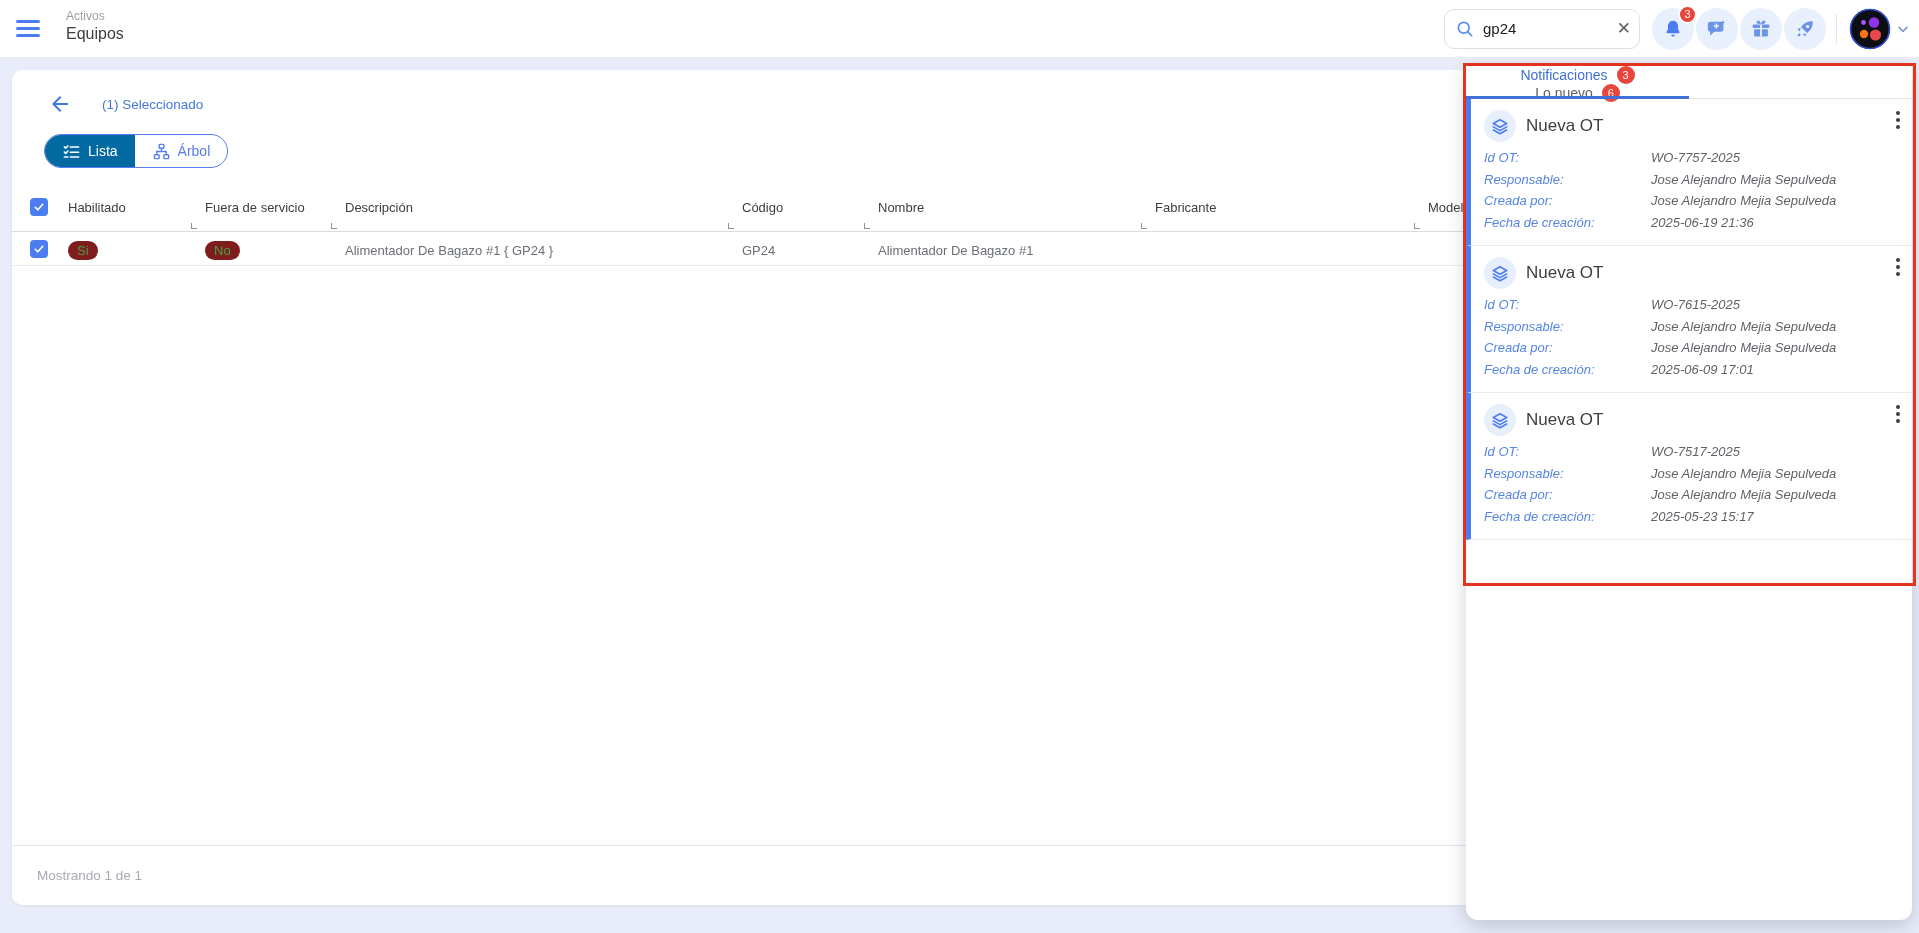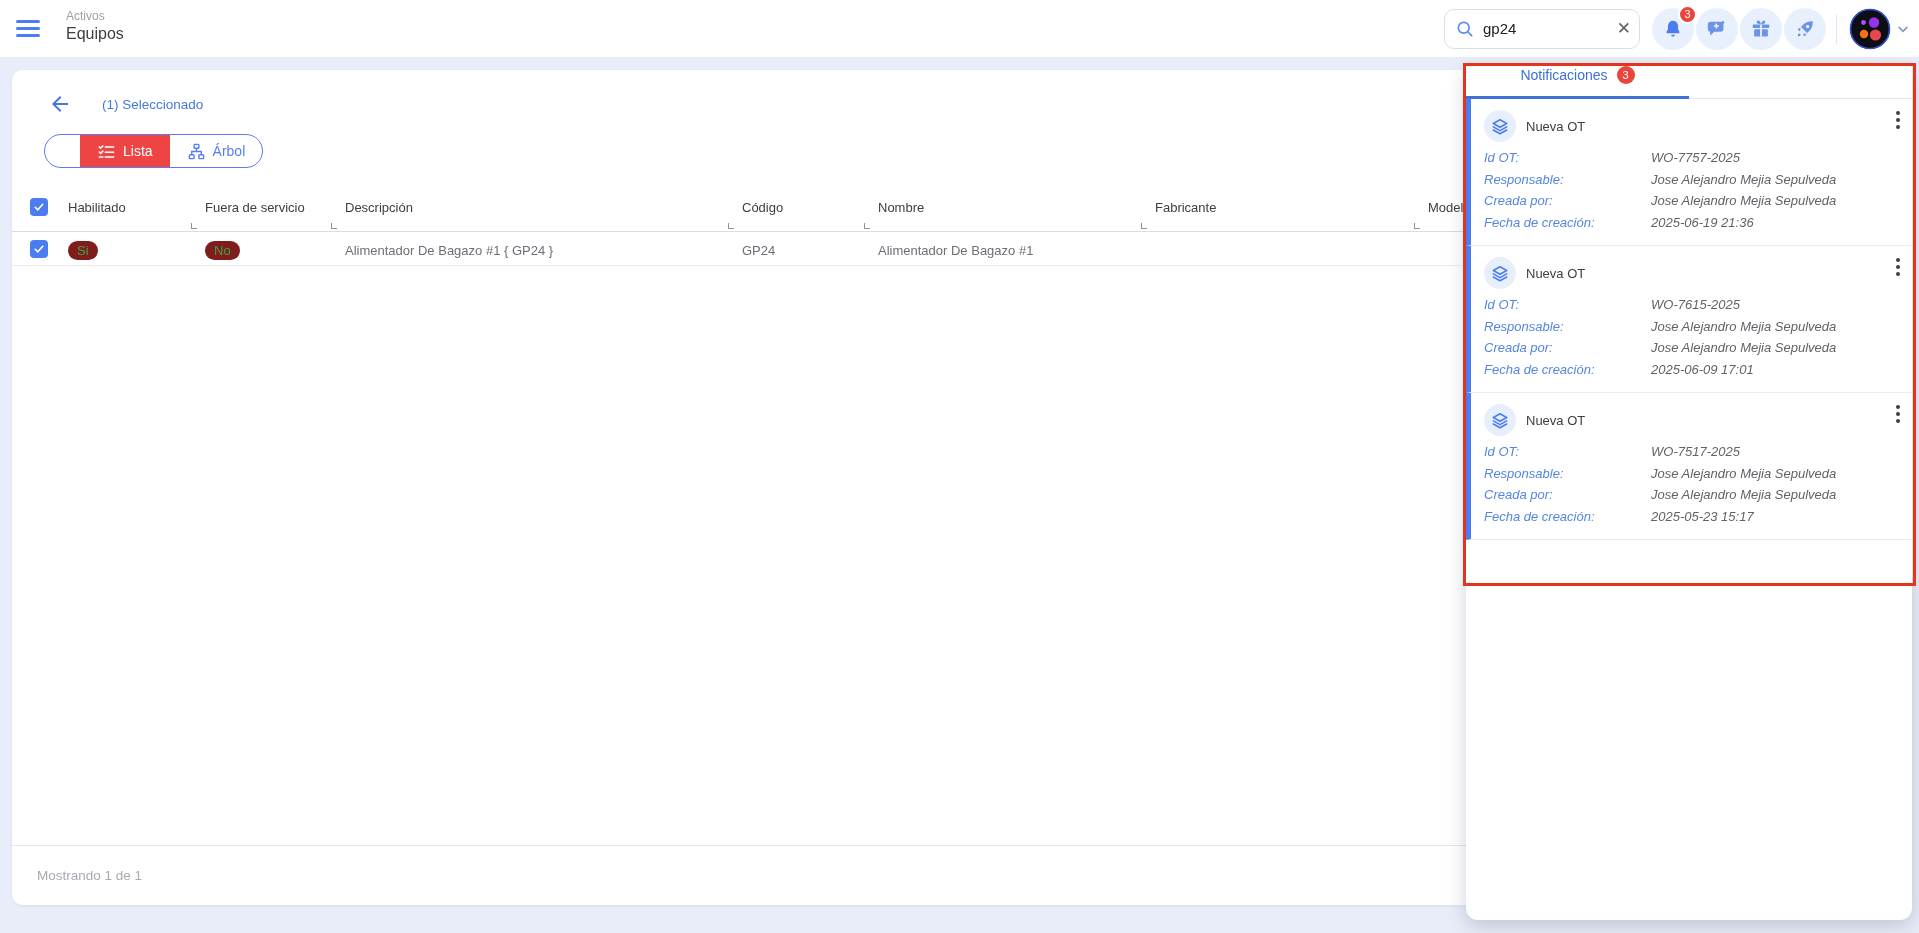--- a/index.html
+++ b/index.html
@@ -26,21 +26,21 @@
   .vdivider { width:1px; height:30px; background:#e3e6ec; margin:0 10px 0 8px; }
   .avatar-wrap { display:flex; align-items:center; gap:4px; cursor:pointer; }
   .clear-x { color:#5f6368; font-size:17px; cursor:pointer; line-height:1; }
   
   .main-card { position:absolute; left:12px; top:70px; width:1895px; height:835px; background:#fff; border-radius:10px; box-shadow:0 1px 3px rgba(60,64,67,.08); }
   .sel-row { position:absolute; left:36px; top:22px; display:flex; align-items:center; gap:30px;justify-content:space-between; }
   .back-arrow { width:24px; height:24px; cursor:pointer; }
   .sel-link { font-size:13.5px; color:#4678d9; cursor:pointer; }
   .view-toggle { position:absolute; left:32px; top:64px; height:34px; display:flex; border:1px solid #5a7df2; border-radius:17px; overflow:hidden; background:#fff; }
   .vt-btn { display:flex; align-items:center; gap:7px; padding:0 17px; font-size:14px; cursor:pointer; }
-  .vt-active { background:#ef4444; color:#fff;margin-left:35px; }
+  .vt-active { background:#0369a1; color:#fff; }
   .vt-inactive { color:#5a7df2; }
   
   .tbl-head { position:absolute; left:0; top:122px; width:100%; height:40px; display:flex; align-items:flex-start; padding:6px 0 0 18px; border-bottom:1px solid #dadce0; font-size:13px; color:#3c4043; }
   .tbl-row { position:absolute; left:0; top:163px; width:100%; height:33px; display:flex; align-items:center; padding-left:18px; border-bottom:1px solid #ececec; font-size:13px; color:#6b6f76; }
   .cb-col { width:38px; flex:0 0 auto; display:flex; }
   .checkbox { width:18px; height:18px; border-radius:4px; background:#4c7df0; display:flex; align-items:center; justify-content:center; cursor:pointer; }
   .col { flex:0 0 auto; position:relative; padding-top:2px; }
   .col-hab { width:137px; } .col-fds { width:140px; } .col-des { width:397px; }
   .col-cod { width:136px; } .col-nom { width:277px; } .col-fab { width:273px; } .col-mod { flex:1 1 auto; }
   .th::after { content:""; position:absolute; right:8px; bottom:-14px; width:5px; height:5px; border-left:1.5px solid #8f9399; border-bottom:1.5px solid #8f9399; }
@@ -59,21 +59,21 @@
   .switch .knob { position:absolute; left:2px; top:2px; width:17px; height:17px; border-radius:50%; background:#fff; box-shadow:0 1px 2px rgba(0,0,0,.35); }
   .toggle-label { margin-left:13px; font-size:13.5px; color:#3c4043; }
   .toggle-actions { margin-left:auto; display:flex; align-items:center; gap:20px; }
   .kebab { display:flex; flex-direction:column; gap:3px; cursor:pointer; padding:2px; }
   .kebab i { width:4px; height:4px; border-radius:50%; display:block; }
   .kebab-blue i { background:#4c7df0; }
   .kebab-dark i { background:#3c4043; }
   .ncard { position:relative; border-left:5px solid #4c7df0; border-bottom:1px solid #ececec; padding:10px 14px 12px 13px; }
   .ncard-head { display:flex; align-items:center; gap:10px; height:34px; }
   .ncard-icon { width:32px; height:32px; border-radius:50%; background:#e8effc; display:flex; align-items:center; justify-content:center; flex:0 0 auto; }
-  .ncard-title { font-size:13px; font-weight:500; color:#3c4043;text-align:center; }
+  .ncard-title { font-size:17px; font-weight:500; color:#3c4043;text-align:center; }
   .ncard-kebab { position:absolute; right:10px; top:10px; }
   .nfields { margin-top:4px;font-style:italic; }
   .nfield { display:flex; line-height:21.5px; font-size:13px; }
   .nfield .lbl { width:167px; flex:0 0 auto; color:#5585e0; }
   .nfield .val { color:#5f6368; }
   
   .annotation { position:absolute; left:1463px; top:63px; width:453px; height:523px; border:3px solid #e5341d; z-index:20; pointer-events:none; }
 </style>
 </head>
 <body>
@@ -212,20 +212,24 @@
     <span>Mostrando 1 de 1</span>
   </div>
 </main>
 
 <aside class="panel">
   <div class="tabs">
     <div class="tab tab-active">
       <span>Notificaciones</span>
       <span class="tab-badge">3</span>
     </div>
+    <div class="tab tab-inactive">
+      <span>Lo nuevo</span>
+      <span class="tab-badge">6</span>
+    </div>
     <div class="tab-underline"></div>
   </div>
 
 
   <div class="ncard">
     <div class="ncard-head">
       <span class="ncard-icon">
         <svg width="20" height="20" viewBox="0 0 24 24" fill="none" stroke="#4c7df0" stroke-width="1.9" stroke-linejoin="round" stroke-linecap="round">
             <path d="M4 9l8-4.5L20 9l-8 4.5z"></path>
             <path d="M4 13l8 4.5L20 13"></path>

